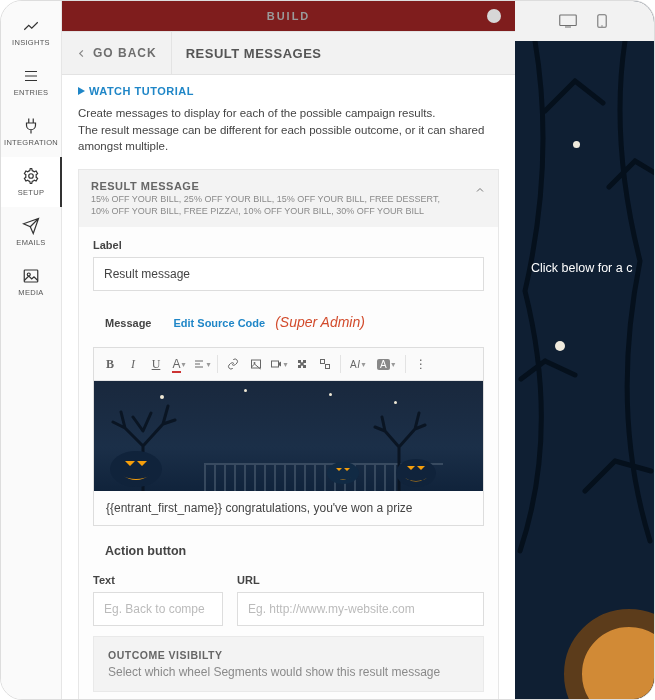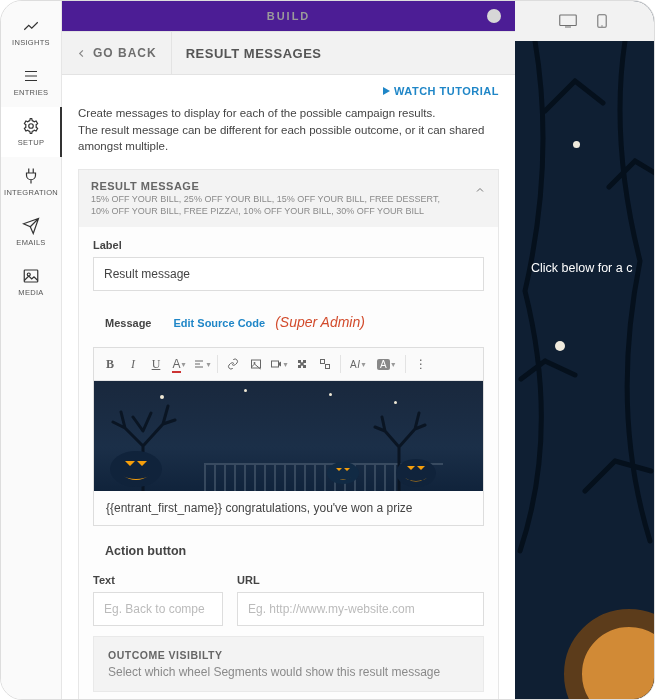--- a/index.html
+++ b/index.html
@@ -3,29 +3,29 @@
 <meta charset="utf-8">
 <style>
 *{box-sizing:border-box;margin:0;padding:0;font-family:"Helvetica Neue",Arial,sans-serif}
 html,body{width:655px;height:700px;overflow:hidden}
 .frame{width:655px;height:700px;border-radius:22px;overflow:hidden;background:#fff;display:flex;position:relative;border:1px solid #ddd}
 .sidenav{width:61px;background:#fafafa;border-right:1px solid #e6e6e6;display:flex;flex-direction:column;padding-top:6px}
 .sidenav .nav{display:flex;flex-direction:column;align-items:center;justify-content:center;height:50px;font-size:7.5px;letter-spacing:.3px;color:#555;cursor:pointer;position:relative}
 .sidenav .nav.active{background:#fff}
 .sidenav .nav.active::after{content:"";position:absolute;right:-1px;top:0;bottom:0;width:2px;background:#333}
 .sidenav .nav svg{width:18px;height:18px;margin-bottom:3px;fill:none;stroke:#333;stroke-width:1.6}
-.main{flex:1;display:flex;flex-direction:column;min-width:0;background:#4c1d95}
+.main{flex:1;display:flex;flex-direction:column;min-width:0;background:#7f1d1d}
 .build-bar{height:30px;display:flex;align-items:center;justify-content:center;position:relative;color:#9a9a9a;font-size:11px;font-weight:700;letter-spacing:2px}
 .build-bar .collapse{position:absolute;right:14px;top:50%;transform:translateY(-50%);width:14px;height:14px;border-radius:50%;background:#d7d7d7}
 .header{display:flex;align-items:center;background:#f2f2f2;border-top:1px solid #e3e3e3;border-bottom:1px solid #e3e3e3;height:44px}
 .goback{display:flex;align-items:center;gap:6px;padding:0 14px;color:#6e6e6e;font-size:12px;font-weight:600;letter-spacing:1px;cursor:pointer;height:100%}
 .goback svg{width:11px;height:11px;stroke:#888;fill:none;stroke-width:2.5}
 .header .title{padding:0 14px;border-left:1px solid #e3e3e3;height:100%;display:flex;align-items:center;color:#555;font-size:13px;font-weight:600;letter-spacing:.5px}
 .scroll{flex:1;overflow:auto;padding:10px 16px 20px 16px;background:#fff}
-.watch{display:flex;justify-content:flex-end;margin-bottom:8px}
+.watch{display:flex;justify-content:flex-start;margin-bottom:8px}
 .watch a{color:#1f86c7;font-size:11px;font-weight:700;letter-spacing:.5px;cursor:pointer;display:flex;align-items:center;gap:4px}
 .watch a::before{content:"";border-left:7px solid #1f86c7;border-top:4px solid transparent;border-bottom:4px solid transparent}
 .intro{font-size:11.5px;color:#444;line-height:1.45;margin-bottom:14px}
 .panel{border:1px solid #e7e7e7;background:#fdfdfd;margin-bottom:12px}
 .panel-hd{background:#f3f3f3;padding:10px 12px;position:relative}
 .panel-hd .caret{position:absolute;right:12px;top:12px}
 .panel-hd .caret svg{width:12px;height:12px;stroke:#777;fill:none;stroke-width:2}
 .panel-hd h4{font-size:11px;letter-spacing:.5px;font-weight:700;color:#666;margin-bottom:2px}
 .panel-hd p{font-size:9px;color:#8a8a8a;line-height:1.3;max-width:360px}
 .panel-body{padding:12px 14px}
@@ -79,32 +79,32 @@
       <span>INSIGHTS</span>
     </div>
     <div class="nav">
       <svg viewBox="0 0 24 24">
           <line x1="4" y1="6" x2="20" y2="6"></line>
           <line x1="4" y1="12" x2="20" y2="12"></line>
           <line x1="4" y1="18" x2="20" y2="18"></line>
         </svg>
       <span>ENTRIES</span>
     </div>
+    <div class="nav">
+      <svg viewBox="0 0 24 24">
+          <path d="M9 2v6M15 2v6M6 8h12v3a6 6 0 0 1-6 6 6 6 0 0 1-6-6V8zM12 17v5"></path>
+        </svg>
+      <span>INTEGRATION</span>
+    </div>
     <div class="nav active">
       <svg viewBox="0 0 24 24">
           <circle cx="12" cy="12" r="3"></circle>
           <path d="M19 12a7 7 0 0 0-.2-1.6l2-1.6-2-3.4-2.4 1a7 7 0 0 0-2.8-1.6L13 2h-2l-.6 2.8a7 7 0 0 0-2.8 1.6l-2.4-1-2 3.4 2 1.6A7 7 0 0 0 5 12a7 7 0 0 0 .2 1.6l-2 1.6 2 3.4 2.4-1a7 7 0 0 0 2.8 1.6L11 22h2l.6-2.8a7 7 0 0 0 2.8-1.6l2.4 1 2-3.4-2-1.6A7 7 0 0 0 19 12z"></path>
         </svg>
       <span>SETUP</span>
-    </div>
-    <div class="nav">
-      <svg viewBox="0 0 24 24">
-          <path d="M9 2v6M15 2v6M6 8h12v3a6 6 0 0 1-6 6 6 6 0 0 1-6-6V8zM12 17v5"></path>
-        </svg>
-      <span>INTEGRATION</span>
     </div>
     <div class="nav">
       <svg viewBox="0 0 24 24">
           <path d="M22 2L11 13M22 2l-7 20-4-9-9-4 20-7z"></path>
         </svg>
       <span>EMAILS</span>
     </div>
     <div class="nav">
       <svg viewBox="0 0 24 24">
           <rect x="3" y="4" width="18" height="16" rx="1"></rect>

